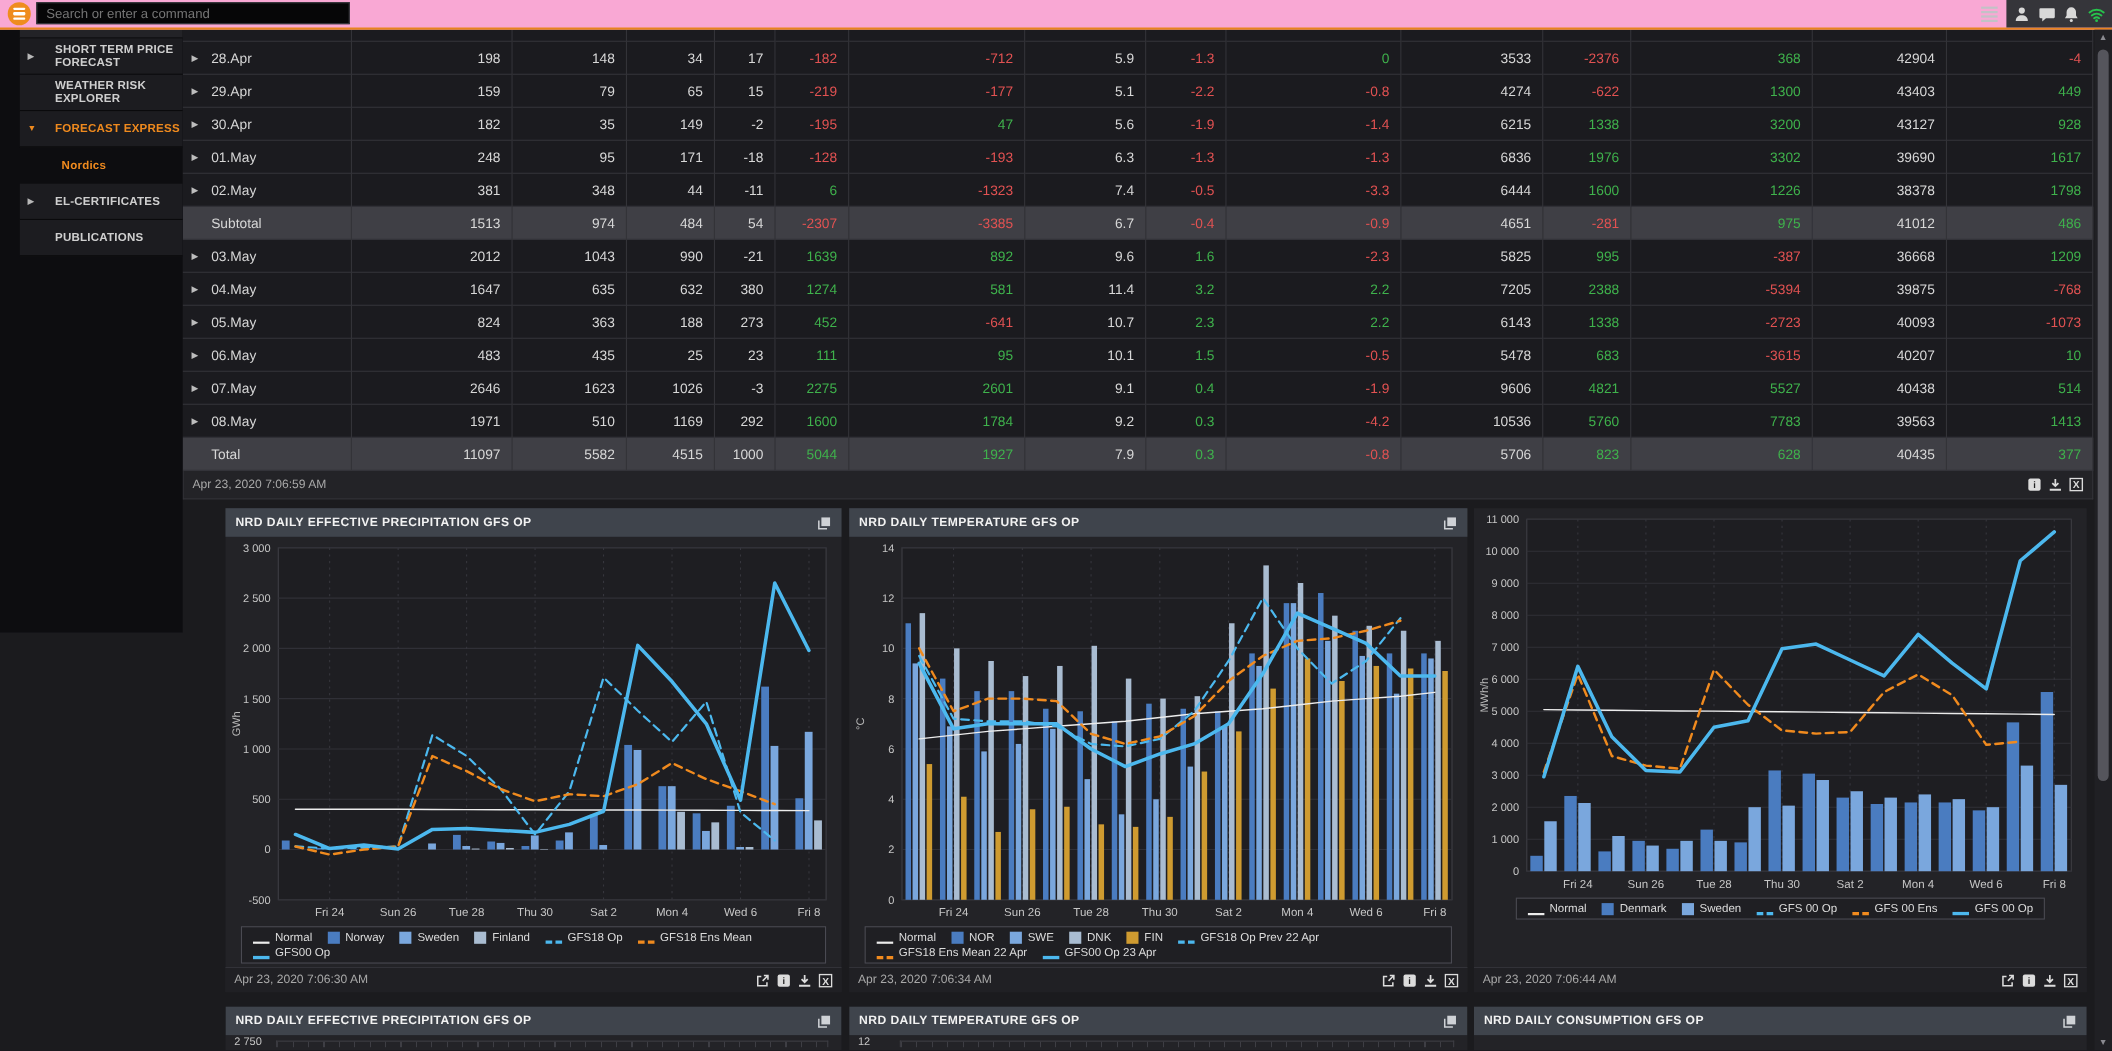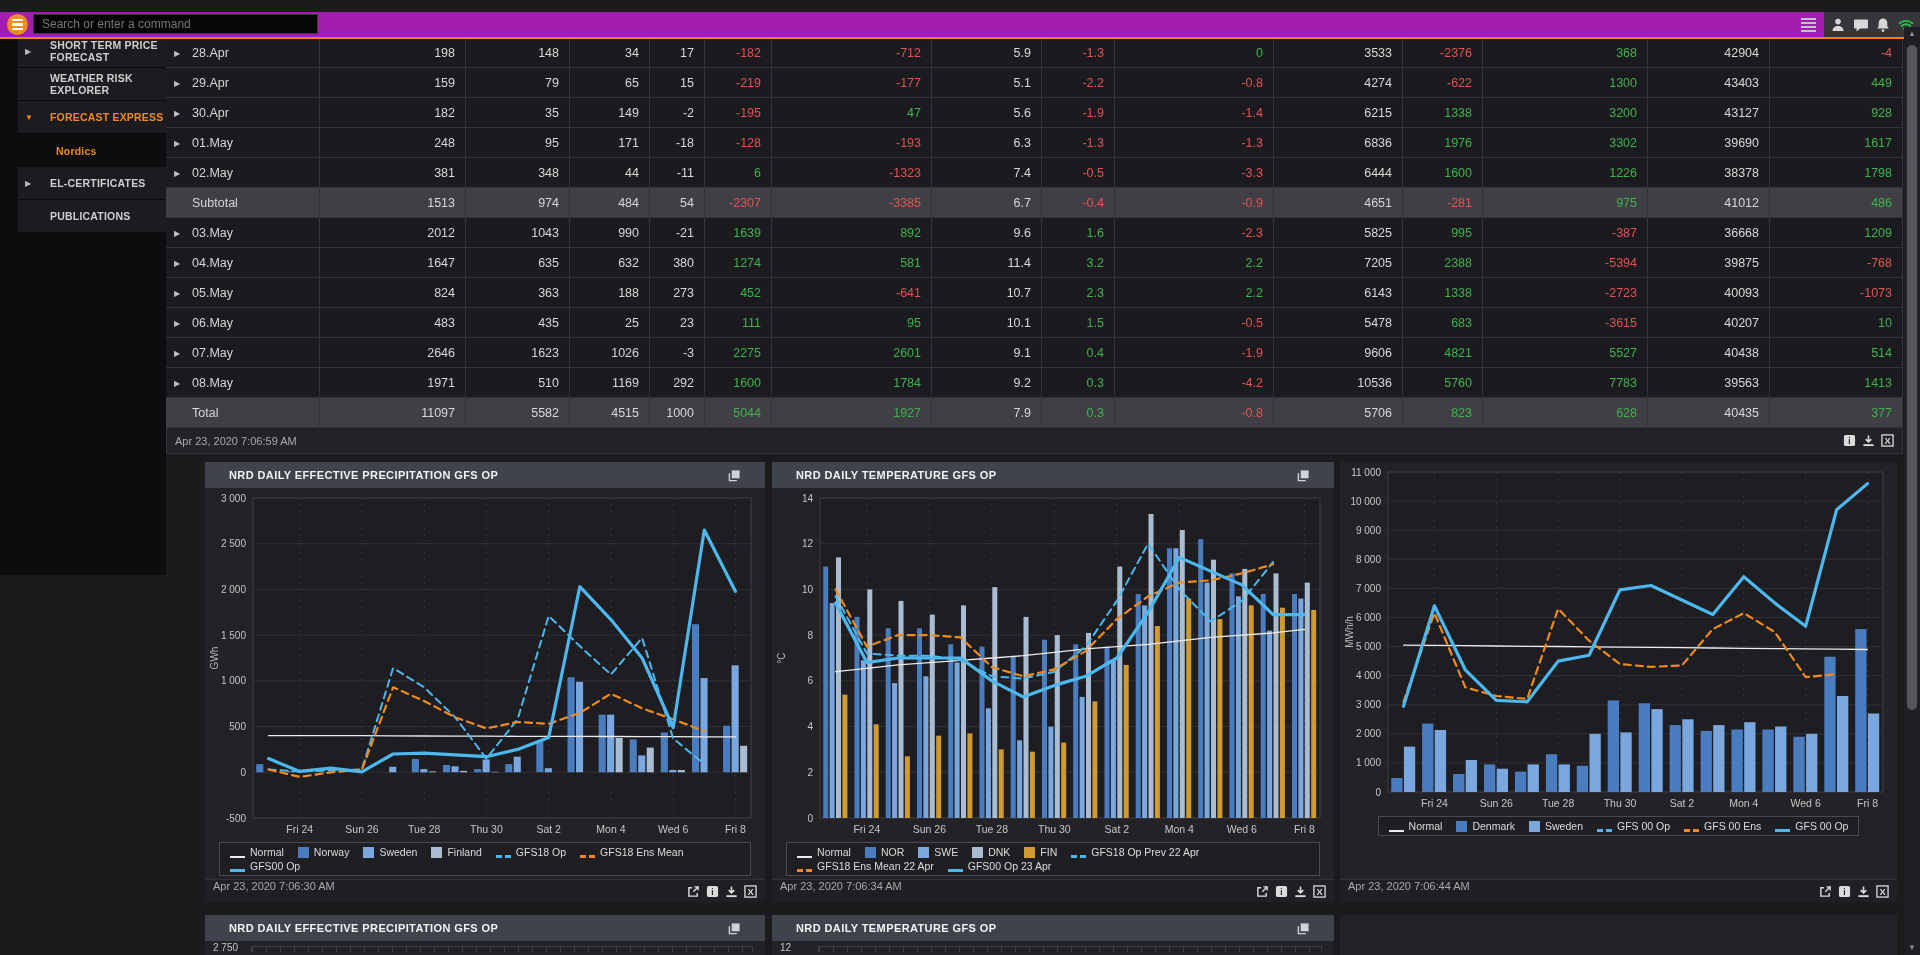--- a/index.html
+++ b/index.html
@@ -1,19 +1,19 @@
 <!DOCTYPE html>
 <html><head>
 <meta charset="utf-8">
 <style>
   html,body{margin:0;padding:0}
   body{width:1920px;height:955px;background:#1b1b1e;font-family:"Liberation Sans","DejaVu Sans",sans-serif;overflow:hidden;position:relative;color:#d6d6d6}
 
   
-  .topbar{position:absolute;left:0;top:12px;width:1920px;height:25px;background:#a21caf;border-bottom:2px solid #e8831f;z-index:40}
+  .topbar{position:absolute;left:0;top:0;width:1920px;height:25px;background:#f9a8d4;border-bottom:2px solid #e8831f;z-index:40}
   .logo{position:absolute;left:7px;top:2px;width:21px;height:21px;border-radius:50%;background:#ef8c1f;display:flex;flex-direction:column;justify-content:center;align-items:center;gap:2px}
   .logo i{display:block;width:11px;height:2.5px;background:#fff;border-radius:1px}
   .search{position:absolute;left:33px;top:2px;width:285px;height:20px;background:#060607;border:1px solid #3a3a40;color:#9b9b9b;font-size:12px;padding:0 8px;box-sizing:border-box;font-family:inherit;outline:none}
   .tb-burger{position:absolute;right:104px;top:6px;display:flex;flex-direction:column;gap:2px;cursor:pointer}
   .tb-burger i{display:block;width:15px;height:2px;background:#c2c2c6}
   .tb-right{position:absolute;right:0;top:0;height:25px;width:96px;background:#35353a;display:flex;align-items:center;justify-content:space-evenly}
   .tb-ic{width:16px;height:16px;display:block}
 
   
   .sidebar{position:absolute;left:0;top:27px;width:166px;height:548px;background:#0d0d10;z-index:30}
@@ -32,31 +32,31 @@
   .datecell{justify-content:flex-start;padding-left:26px;padding-right:2px;position:relative;color:#d6d6d6}
   .row-caret{position:absolute;left:8px;top:50%;transform:translateY(-50%);font-size:8px;color:#bdbdbd}
   .trow.summary .tcell{background:#3f3f45}
   .num-w{color:#d8d8d8}.num-r{color:#e25252}.num-g{color:#3fb24c}
   .tfooter{display:flex;align-items:center;justify-content:space-between;height:26px;background:#232327;border:1px solid #333338;border-top:none;box-sizing:border-box;padding:0 8px;font-size:11px;color:#a9a9a9}
   .f-icons{display:flex;gap:6px;align-items:center}
   .f-icons svg{display:block}
 
   
   .panel{position:absolute;top:462px;height:440px;background:#232327;display:flex;flex-direction:column;z-index:10}
-  .p-head{height:26px;background:#3f444c;display:flex;align-items:center;justify-content:space-between;padding:0 24px;flex:none}
+  .p-head{height:26px;background:#3f444c;display:flex;align-items:center;justify-content:space-between;padding:0 9px;flex:none}
   .p-title{font-size:11px;font-weight:bold;color:#f2f2f2;letter-spacing:.4px}
   .p-body{flex:1;display:flex;flex-direction:column;overflow:hidden}
   .p-body svg.chart{flex:none;display:block}
   .legend{display:flex;flex-wrap:wrap;justify-content:flex-start;align-items:center;gap:2px 14px;background:#1f1f23;border:1px solid #4a4a52;margin:2px auto 0 auto;padding:3px 10px;width:fit-content;max-width:95%;font-size:10.5px;color:#dcdcdc;box-sizing:border-box}
   .lg-item{display:inline-flex;align-items:flex-end;gap:5px;cursor:pointer}
   .lg-line{width:15px;height:0;border-top:3px solid}
   .lg-thin{width:15px;height:0;border-top:2px solid}
   .lg-dash{width:15px;height:0;border-top:3px dashed}
   .lg-box{width:11px;height:11px;display:inline-block}
-  .p-foot{height:22px;background:#202024;border-top:1px solid #323238;display:flex;justify-content:space-between;padding:0 8px;font-size:11px;color:#a9a9a9;flex:none}
+  .p-foot{height:22px;background:#202024;border-top:1px solid #323238;display:flex;align-items:center;justify-content:space-between;padding:0 8px;font-size:11px;color:#a9a9a9;flex:none}
 
   
   .bpanel{position:absolute;top:915px;height:40px;background:#232327;overflow:hidden;z-index:10}
   .bp-body{position:relative;height:14px}
   .bp-ylabel{position:absolute;left:8px;top:1px;font-size:10px;color:#c6c6c6}
   .bp-ylabel.right{left:auto;right:44px}
   .bp-axis{position:absolute;left:46px;right:12px;top:5px;height:6px;border:1px solid #3e3e44;border-bottom:none;background:repeating-linear-gradient(90deg,#3e3e44 0 1px,transparent 1px 14px);box-sizing:border-box}
 
   
   .vscroll{position:absolute;right:0;top:27px;width:16px;height:928px;background:#202024;z-index:50}
@@ -886,20 +886,27 @@
           <path d="M1.5 4.5v8h8" fill="none" stroke="#cfd2d6" stroke-width="1.5"></path>
         </svg>
     </div>
     <div class="bp-body">
       <span class="bp-ylabel">12</span>
 
       <div class="bp-axis"></div>
     </div>
   </div>
     <div class="bpanel" style="left: 1340px; width: 557px;">
+    <div class="p-head">
+      <span class="p-title">NRD DAILY CONSUMPTION GFS OP</span>
+      <svg width="13" height="13" viewBox="0 0 14 14">
+          <rect x="4" y="1.5" width="8.5" height="8.5" fill="#cfd2d6"></rect>
+          <path d="M1.5 4.5v8h8" fill="none" stroke="#cfd2d6" stroke-width="1.5"></path>
+        </svg>
+    </div>
   </div>
   </div>
 
 <div class="vscroll">
   <div class="vs-arrow" style="top:0">▲</div>
   <div class="vs-thumb"></div>
   <div class="vs-arrow" style="bottom:0">▼</div>
 </div>
 
 </body></html>

